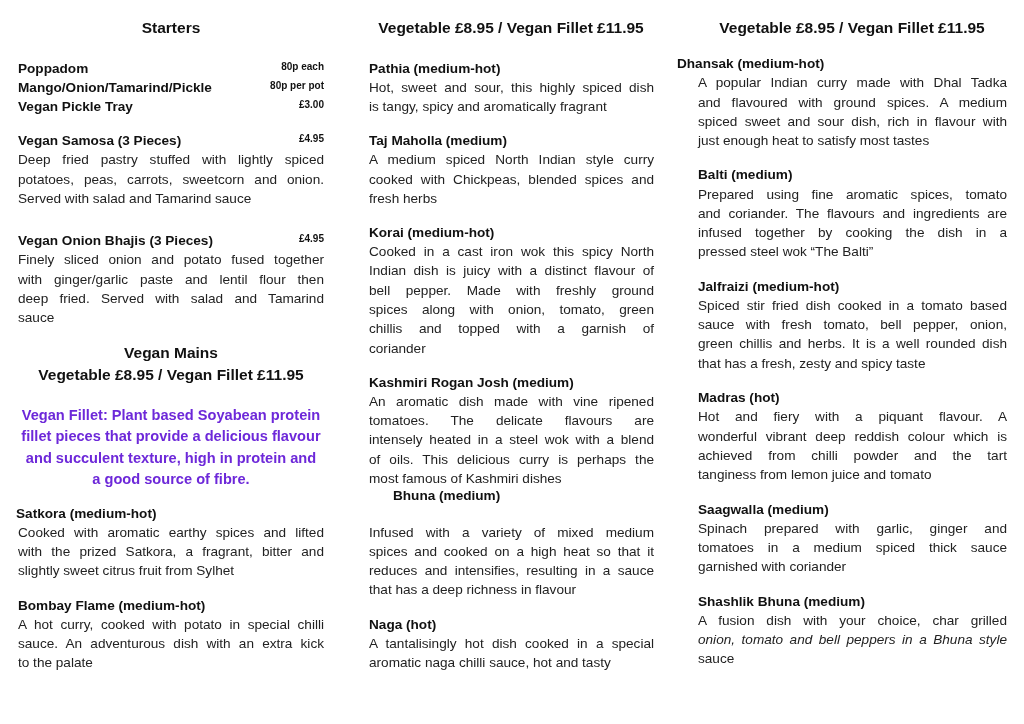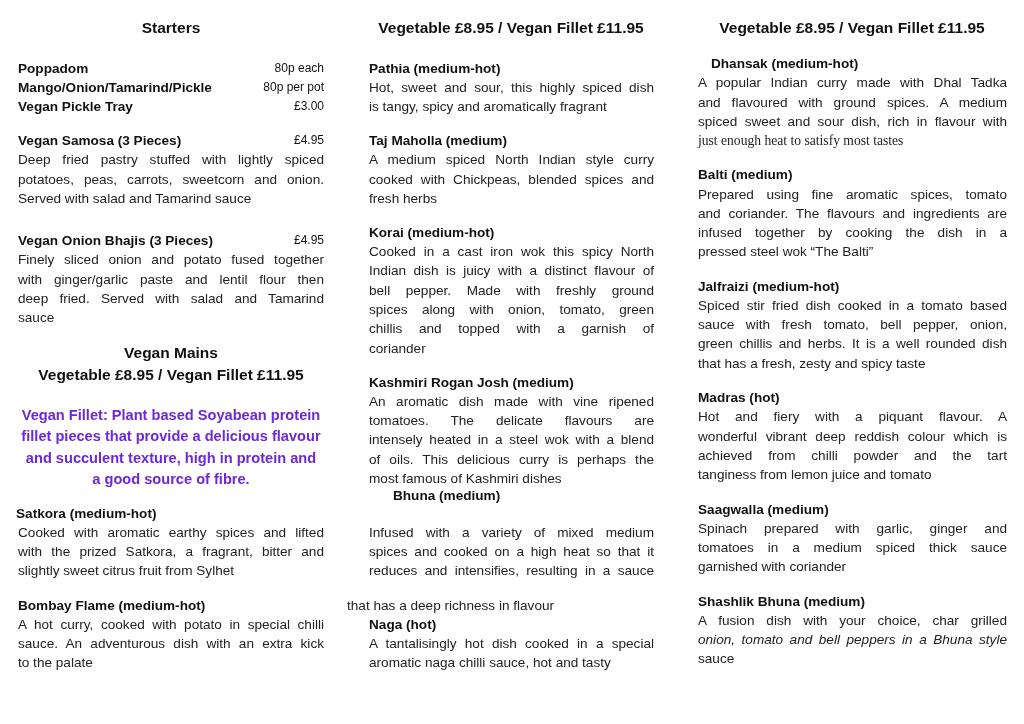--- a/index.html
+++ b/index.html
@@ -1,20 +1,20 @@
 <!DOCTYPE html>
 <html><head>
 <meta charset="utf-8">
 <style>
   html, body { margin:0; padding:0; background:#ffffff; }
   body { width:1024px; height:724px; position:relative; overflow:hidden;
          font-family:"Liberation Sans", "DejaVu Sans", sans-serif; color:#1a1a1a; }
   .h { position:absolute; font-weight:bold; font-size:15.5px; white-space:nowrap; text-align:center; color:#111; }
   .title { position:absolute; font-weight:bold; font-size:13.6px; white-space:nowrap; color:#111; }
-  .price { position:absolute; font-weight:normal; font-size:12px; white-space:nowrap; text-align:right; color:#111; }
+  .price { position:absolute; font-weight:bold; font-size:10px; white-space:nowrap; text-align:right; color:#111; }
   .line { position:absolute; font-size:13.6px; white-space:nowrap; color:#222; }
   .just { text-align:justify; text-align-last:justify; }
   .bold-c { position:absolute; font-weight:bold; font-size:14.6px; white-space:nowrap; text-align:center; color:#6d28d9; }
 </style>
 </head>
 <body>
 
 <div class="h" style="left:18px;width:306px;top:19px;">Starters</div>
 
 <div>
@@ -103,37 +103,37 @@
   <div class="line just" style="left:369px;width:285px;top:432px;">intensely heated in a steel wok with a blend</div>
   <div class="line just" style="left:369px;width:285px;top:452px;">of oils. This delicious curry is perhaps the</div>
   <div class="line" style="left:369px;top:471px;">most famous of Kashmiri dishes</div>
 </div>
 
 <div>
   <div class="title" style="left:369px;top:488px;padding-left:24px;">Bhuna (medium)</div>
   <div class="line just" style="left:369px;width:285px;top:525px;">Infused with a variety of mixed medium</div>
   <div class="line just" style="left:369px;width:285px;top:544px;">spices and cooked on a high heat so that it</div>
   <div class="line just" style="left:369px;width:285px;top:563px;">reduces and intensifies, resulting in a sauce</div>
-  <div class="line" style="left:347px;top:582px;margin-top:16px;">that has a deep richness in flavour</div>
+  <div class="line" style="left:369px;top:582px;">that has a deep richness in flavour</div>
 </div>
 
 <div>
   <div class="title" style="left:369px;top:617px;">Naga (hot)</div>
   <div class="line just" style="left:369px;width:285px;top:636px;">A tantalisingly hot dish cooked in a special</div>
   <div class="line" style="left:369px;top:655px;">aromatic naga chilli sauce, hot and tasty</div>
 </div>
 
 <div class="h" style="left:698px;width:308px;top:19px;">Vegetable £8.95 / Vegan Fillet £11.95</div>
 
 <div>
-  <div class="title" style="left:698px;top:56px;padding-left:13px;">Dhansak (medium-hot)</div>
+  <div class="title" style="left:664px;top:56px;padding-left:13px;">Dhansak (medium-hot)</div>
   <div class="line just" style="left:698px;width:309px;top:75px;">A popular Indian curry made with Dhal Tadka</div>
   <div class="line just" style="left:698px;width:309px;top:95px;">and flavoured with ground spices. A medium</div>
   <div class="line just" style="left:698px;width:309px;top:114px;">spiced sweet and sour dish,  rich in flavour with</div>
-  <div class="line" style="left:698px;top:133px;font-family:Liberation Serif, serif;">just enough heat to satisfy most tastes</div>
+  <div class="line" style="left:698px;top:133px;">just enough heat to satisfy most tastes</div>
 </div>
 
 <div>
   <div class="title" style="left:698px;top:167px;">Balti (medium)</div>
   <div class="line just" style="left:698px;width:309px;top:187px;">Prepared using fine aromatic spices, tomato</div>
   <div class="line just" style="left:698px;width:309px;top:206px;">and coriander. The flavours and ingredients are</div>
   <div class="line just" style="left:698px;width:309px;top:225px;">infused together by cooking the dish in a</div>
   <div class="line" style="left:698px;top:244px;">pressed steel wok “The Balti”</div>
 </div>
 

